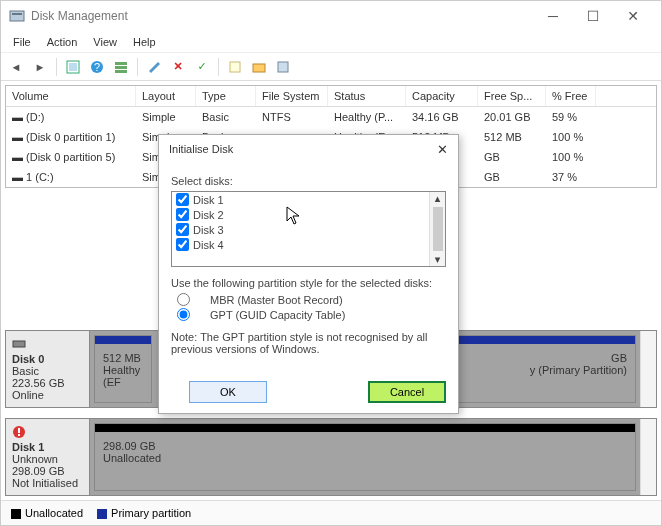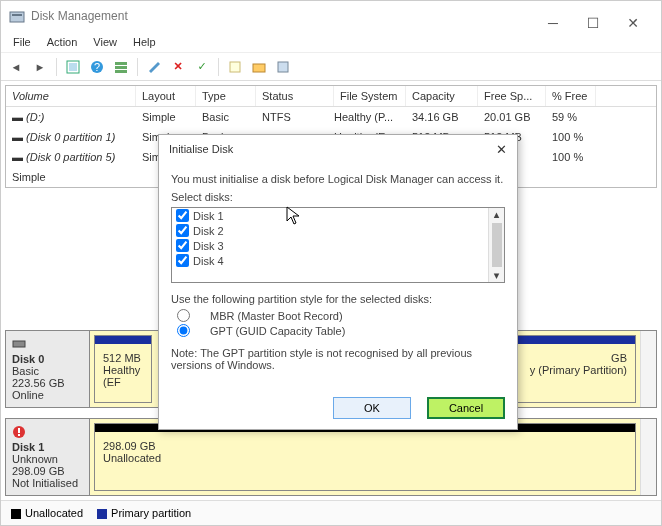--- a/index.html
+++ b/index.html
@@ -1,57 +1,57 @@
 <!DOCTYPE html>
 <html><head>
 <meta charset="utf-8">
 <style>
   * { box-sizing: border-box; margin: 0; padding: 0; font-family: "Segoe UI", Tahoma, sans-serif; font-size: 11px; }
   body { background: #f0f0f0; width: 662px; height: 526px; overflow: hidden; }
   .window { width: 662px; height: 526px; background: #fff; border: 1px solid #ccc; display: flex; flex-direction: column; }
-  .titlebar { height: 30px; display: flex; align-items: flex-start; padding: 8px 8px; background: #fff; }
+  .titlebar { height: 30px; display: flex; align-items: center; padding: 8px 8px; background: #fff; }
   .titlebar .title { flex: 1; color: #777; font-size: 12px; }
   .titlebar .winbtn { width: 40px; height: 28px; display: flex; align-items: center; justify-content: center; color: #555; font-size: 14px; }
   .menubar { height: 22px; display: flex; align-items: center; padding: 0 4px; border-bottom: 1px solid #eee; text-align: right; }
   .menubar .mi { padding: 2px 8px; color: #333; }
   .toolbar { height: 28px; display: flex; align-items: center; padding: 0 4px; border-bottom: 1px solid #ddd; gap: 2px; }
   .tbtn { width: 22px; height: 22px; display: flex; align-items: center; justify-content: center; border: 1px solid transparent; color:#555;}
   .tsep { width: 1px; height: 18px; background: #ddd; margin: 0 3px; }
   .vol-table { border: 1px solid #bbb; margin: 4px; }
   .vol-head { display: flex; background: #fff; border-bottom: 1px solid #ddd; }
   .vol-head .vh { padding: 4px 6px; border-right: 1px solid #eee; font-size: 11px; color:#333; }
   .vol-body { min-height: 70px; }
   .vol-row { display: flex; padding: 2px 0; }
   .vol-row .vc { padding: 2px 6px; font-size: 11px; color:#333; overflow:hidden; white-space:nowrap; }
-  .c-vol{width:130px;font-style:italic;} .c-lay{width:60px;} .c-ty{width:60px;} .c-fs{width:72px;} .c-st{width:78px;} .c-cap{width:72px;} .c-fsp{width:68px;} .c-pf{width:50px;}
+  .c-vol{width:130px;} .c-lay{width:60px;} .c-ty{width:60px;} .c-fs{width:72px;} .c-st{width:78px;} .c-cap{width:72px;} .c-fsp{width:68px;} .c-pf{width:50px;}
   .disk-area { margin: 4px; display:flex; flex-direction:column; gap:10px; }
-  .disk-block { display: flex; border: 1px solid #888; height: 78px; background:#fef9c3;}
+  .disk-block { display: flex; border: 1px solid #888; height: 78px; background:#a3a3a3;}
   .disk-side { width: 84px; background: #eaeaea; border-right: 1px solid #888; padding: 6px 6px; font-size:11px; color:#333; }
   .disk-side .dname { font-weight:bold; }
   .disk-side .status-icon { width:14px; height:14px; display:inline-block; margin-bottom:2px;}
   .disk-parts { flex:1; display:flex; }
   .part { border: 1px solid #888; margin:4px; padding:6px 8px; font-size:11px; color:#333; position:relative;}
   .part .top { position:absolute; top:0; left:0; right:0; height:8px; }
   .legend { padding: 6px 10px; border-top:1px solid #ddd; display:flex; gap:14px; align-items:center; background:#fafafa;}
   .legend .sq { width:10px; height:10px; display:inline-block; margin-right:4px; vertical-align:middle;}
   .filler { flex:1; }
   .scroll { width:16px; background:#f4f4f4; border-left:1px solid #ddd; }
 
   
-  .dialog { position: absolute; left: 158px; top: 134px; width: 360px; background: #fff; border: 1px solid #aaa; box-shadow: 2px 2px 8px rgba(0,0,0,0.25); z-index:10;}
+  .dialog { position: absolute; left: 158px; top: 134px; width: 301px; background: #fff; border: 1px solid #aaa; box-shadow: 2px 2px 8px rgba(0,0,0,0.25); z-index:10;}
   .dlg-titlebar { height: 28px; display:flex; align-items:center; padding: 0 10px; font-size:12px; color:#333; }
   .dlg-titlebar .dt { flex:1; }
   .dlg-body { padding: 6px 12px 12px 12px; font-size:11px; color:#444; }
   .dlg-body p { margin: 4px 0; }
   .disk-list { border:1px solid #888; height: 76px; margin-top:2px; display:flex; }
   .disk-list-inner { flex:1; overflow:hidden; }
   .disk-list .row { display:flex; align-items:center; padding:1px 4px; gap:4px;}
   .disk-list .row input { margin:0; }
   .radio-row { display:flex; align-items:center; gap:20px; margin:2px 0 2px 6px;}
-  .dlg-buttons { display:flex; justify-content:flex-end; gap:16px; padding: 10px 12px; margin-left: 18px; }
+  .dlg-buttons { display:flex; justify-content:space-between; gap:0; padding: 10px 12px; margin-left: 18px; }
   .btn { min-width:78px; height:22px; border:2px solid #15803d; background:#bef264; font-size:11px; display:flex; align-items:center; justify-content:center; }
   .btn.ok { border:1px solid #6aa9e9; background:#e8f1fb; }
   .cursor { position:absolute; left:286px; top:206px; z-index:30; pointer-events:none;}
 </style>
 </head>
 <body>
 
 <div class="window">
   <div class="titlebar">
     <span style="width:16px;height:16px;margin-right:6px;">
@@ -120,22 +120,22 @@
           <rect x="2" y="2" width="10" height="10" fill="#cde" stroke="#789"></rect>
         </svg>
       </div>
   </div>
 
   <div class="vol-table">
     <div class="vol-head">
       <div class="vh c-vol">Volume</div>
       <div class="vh c-lay">Layout</div>
       <div class="vh c-ty">Type</div>
+      <div class="vh c-fs">File System</div>
       <div class="vh c-st">Status</div>
-      <div class="vh c-fs">File System</div>
       <div class="vh c-cap">Capacity</div>
       <div class="vh c-fsp">Free Sp...</div>
       <div class="vh c-pf">% Free</div>
     </div>
     <div class="vol-body">
       <div class="vol-row">
         <div class="vc c-vol"><span>▬ </span><span>(D:)</span></div>
         <div class="vc c-lay">Simple</div>
         <div class="vc c-ty">Basic</div>
         <div class="vc c-fs">NTFS</div>
@@ -158,20 +158,21 @@
         <div class="vc c-vol"><span>▬ </span><span>(Disk 0 partition 5)</span></div>
         <div class="vc c-lay">Simple</div>
         <div class="vc c-ty">Basic</div>
         <div class="vc c-fs"></div>
         <div class="vc c-st"></div>
         <div class="vc c-cap"></div>
         <div class="vc c-fsp">GB</div>
         <div class="vc c-pf">100 %</div>
       </div>
       <div class="vol-row">
+        <div class="vc c-vol"><span>▬ </span><span>1 (C:)</span></div>
         <div class="vc c-lay">Simple</div>
         <div class="vc c-ty"></div>
         <div class="vc c-fs"></div>
         <div class="vc c-st"></div>
         <div class="vc c-cap"></div>
         <div class="vc c-fsp">GB</div>
         <div class="vc c-pf">37 %</div>
       </div>
     </div>
   </div>
@@ -232,21 +233,20 @@
     <span><span class="sq" style="background:#1a2f9e;"></span><span>Primary partition</span></span>
   </div>
 </div>
 
 <div class="dialog">
   <div class="dlg-titlebar">
     <span class="dt">Initialise Disk</span>
     <span style="font-size:13px;">✕</span>
   </div>
   <div class="dlg-body">
-    <p>You must initialise a disk before Logical Disk Manager can access it.</p>
     <p style="margin-top:6px;">Select disks:</p>
     <div class="disk-list">
       <div class="disk-list-inner">
         <div class="row">
             <input type="checkbox" checked="" style="">
             <span>Disk 1</span>
           </div>
         <div class="row">
             <input type="checkbox" checked="" style="">
             <span>Disk 2</span>

